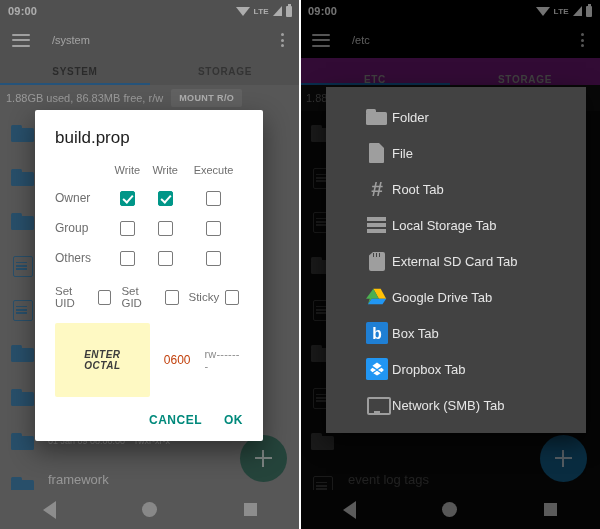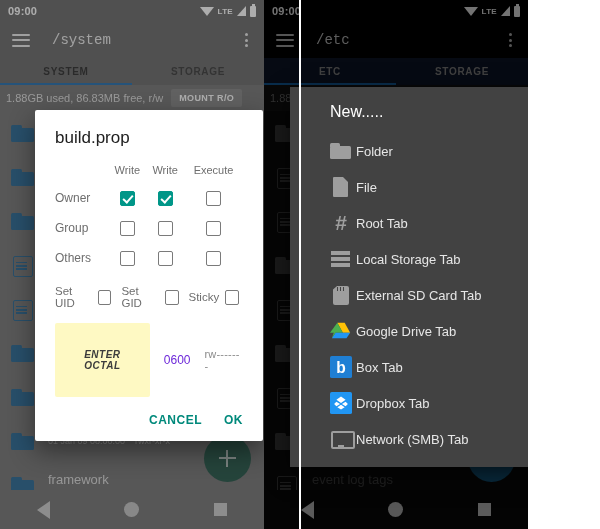--- a/index.html
+++ b/index.html
@@ -2,21 +2,21 @@
 <html><head>
 <meta charset="utf-8">
 <style>
   * { box-sizing: border-box; margin: 0; padding: 0; }
   html, body {
     width: 600px; height: 529px;
     background: #ffffff;
     font-family: "Liberation Sans", sans-serif;
     overflow: hidden;
   }
-  .stage { position: relative; width: 528px; height: 529px; display: flex; }
+  .stage { position: relative; width: 600px; height: 529px; display: flex; }
 
   .phone { position: relative; width: 300px; height: 529px; overflow: hidden; }
   .phone.left  { background: #ffffff; }
   .phone.right { background: #0d0d0d; }
   .divider { position:absolute; left:299px; top:0; width:2px; height:529px; background:#ffffff; z-index:60; }
 
   
   .statusbar {
     position: relative; height: 22px; display: flex; align-items: center;
     padding: 0 8px; z-index: 4;
@@ -32,32 +32,32 @@
   .ico-batt:before{content:"";position:absolute;top:-2px;left:1.5px;width:3px;height:2px;background:#fff;}
 
   
   .appbar { position:relative; height:36px; display:flex; align-items:center; padding:0 12px; z-index:3; }
   .left .appbar  { background:#606060; }
   .right .appbar { background:#000000; }
   .hamburger { width:18px; height:13px; display:flex; flex-direction:column; justify-content:space-between; cursor:pointer; }
   .hamburger i { display:block; height:2px; background:#ffffff; border-radius:1px; }
   .left .hamburger i { background:#e8e8e8; }
   .right .hamburger i { background:#bdbdbd; }
-  .path { margin-left:22px; font-size:14px;font-family:Liberation Mono, monospace; }
+  .path { margin-left:22px; font-size:11px; }
   .left .path { color:#eaeaea; }
   .right .path { color:#cfcfcf; }
   .kebab { margin-left:auto; display:flex; flex-direction:column; gap:2.5px; cursor:pointer; padding:4px; }
   .kebab i { width:3px;height:3px;border-radius:50%; display:block; }
   .left .kebab i { background:#e8e8e8; }
   .right .kebab i { background:#bdbdbd; }
 
   
   .tabs { position:relative; height:27px; display:flex; z-index:3; }
   .left .tabs  { background:#606060; }
-  .right .tabs { background:#0f172a; }
+  .right .tabs { background:#701a75;align-items:flex-end; }
   .tab { flex:1; display:flex; align-items:center; justify-content:center; font-size:10px; font-weight:bold; letter-spacing:.7px; cursor:pointer; }
   .left .tab { color:#1e1e1e; }
   .left .tab.inactive { color:#2e2e2e; }
   .right .tab { color:#8d8d8d; }
   .tabline { position:absolute; bottom:0; left:0; width:50%; height:2.5px; background:#1565a8; z-index:3; }
   .right .tabline { background:#1565a8; }
 
   
   .strip { position:relative; height:26px; display:flex; align-items:center; padding:0 6px; gap:8px; z-index:2; }
   .left .strip { background:#6b6b6b; }
@@ -131,21 +131,21 @@
   .perm-table td.rl { text-align:left; font-size:12px; color:#6e6e6e; }
   .cb { width:15px; height:15px; border:1.8px solid #7a7a7a; border-radius:2px; display:inline-block; vertical-align:middle; cursor:pointer; background:#fff; }
   .cb.on { background:#009688; border-color:#009688; position:relative; }
   .cb.on:after { content:""; position:absolute; left:4px; top:1px; width:4px; height:8px;
                  border:solid #ffffff; border-width:0 2px 2px 0; transform:rotate(42deg); }
   .special { display:flex; align-items:center; gap:6px; margin:12px 0 4px 0; font-size:11.5px; color:#6e6e6e; }
   .special .cb { margin-right:4px; }
   .octal-row { display:flex; align-items:center; gap:14px; margin-top:14px; }
   .octal-btn { background:#fef9c3; color:#3b3b3b; font-size:10px; font-weight:bold; letter-spacing:.5px;
                padding:26px 10px; border-radius:2px; border:none; cursor:pointer; font-family:"Liberation Sans",sans-serif;font-style:italic;}
-  .octal-val { font-size:12px; color:#6d28d9; }
+  .octal-val { font-size:12px; color:#c2410c; }
   .octal-str { font-size:11px; color:#8a8a8a; letter-spacing:.2px; }
   .dlg-actions { display:flex; justify-content:flex-end; gap:22px; margin-top:16px; padding-bottom:4px;align-items:flex-end; }
   .dlg-actions button { background:none; border:none; color:#00897b; font-size:12px; font-weight:bold;
                         letter-spacing:.5px; cursor:pointer; font-family:"Liberation Sans",sans-serif; }
 
   
   .newmenu { position:absolute; left:26px; top:87px; width:260px; background:#424242;
              z-index:20; padding:12px 0 10px 0; box-shadow:0 8px 22px rgba(0,0,0,.6); }
   .newmenu-title { font-size:16px; color:#ffffff; padding:4px 0 12px 40px; }
   .mitem { display:flex; align-items:center; gap:4px; padding:7px 0 7px 40px; cursor:pointer; }
@@ -398,21 +398,20 @@
 
     </div>
 
     <div class="fab">
       <div class="plus"></div>
     </div>
 
     <div class="scrim"></div>
 
     <div class="newmenu">
-      <div class="newmenu-title">New.....</div>
 
       <div class="mitem">
         <div class="mico folder"></div>
         <span class="lbl">Folder</span>
       </div>
 
       <div class="mitem">
         <div class="mico file"></div>
         <span class="lbl">File</span>
       </div>

